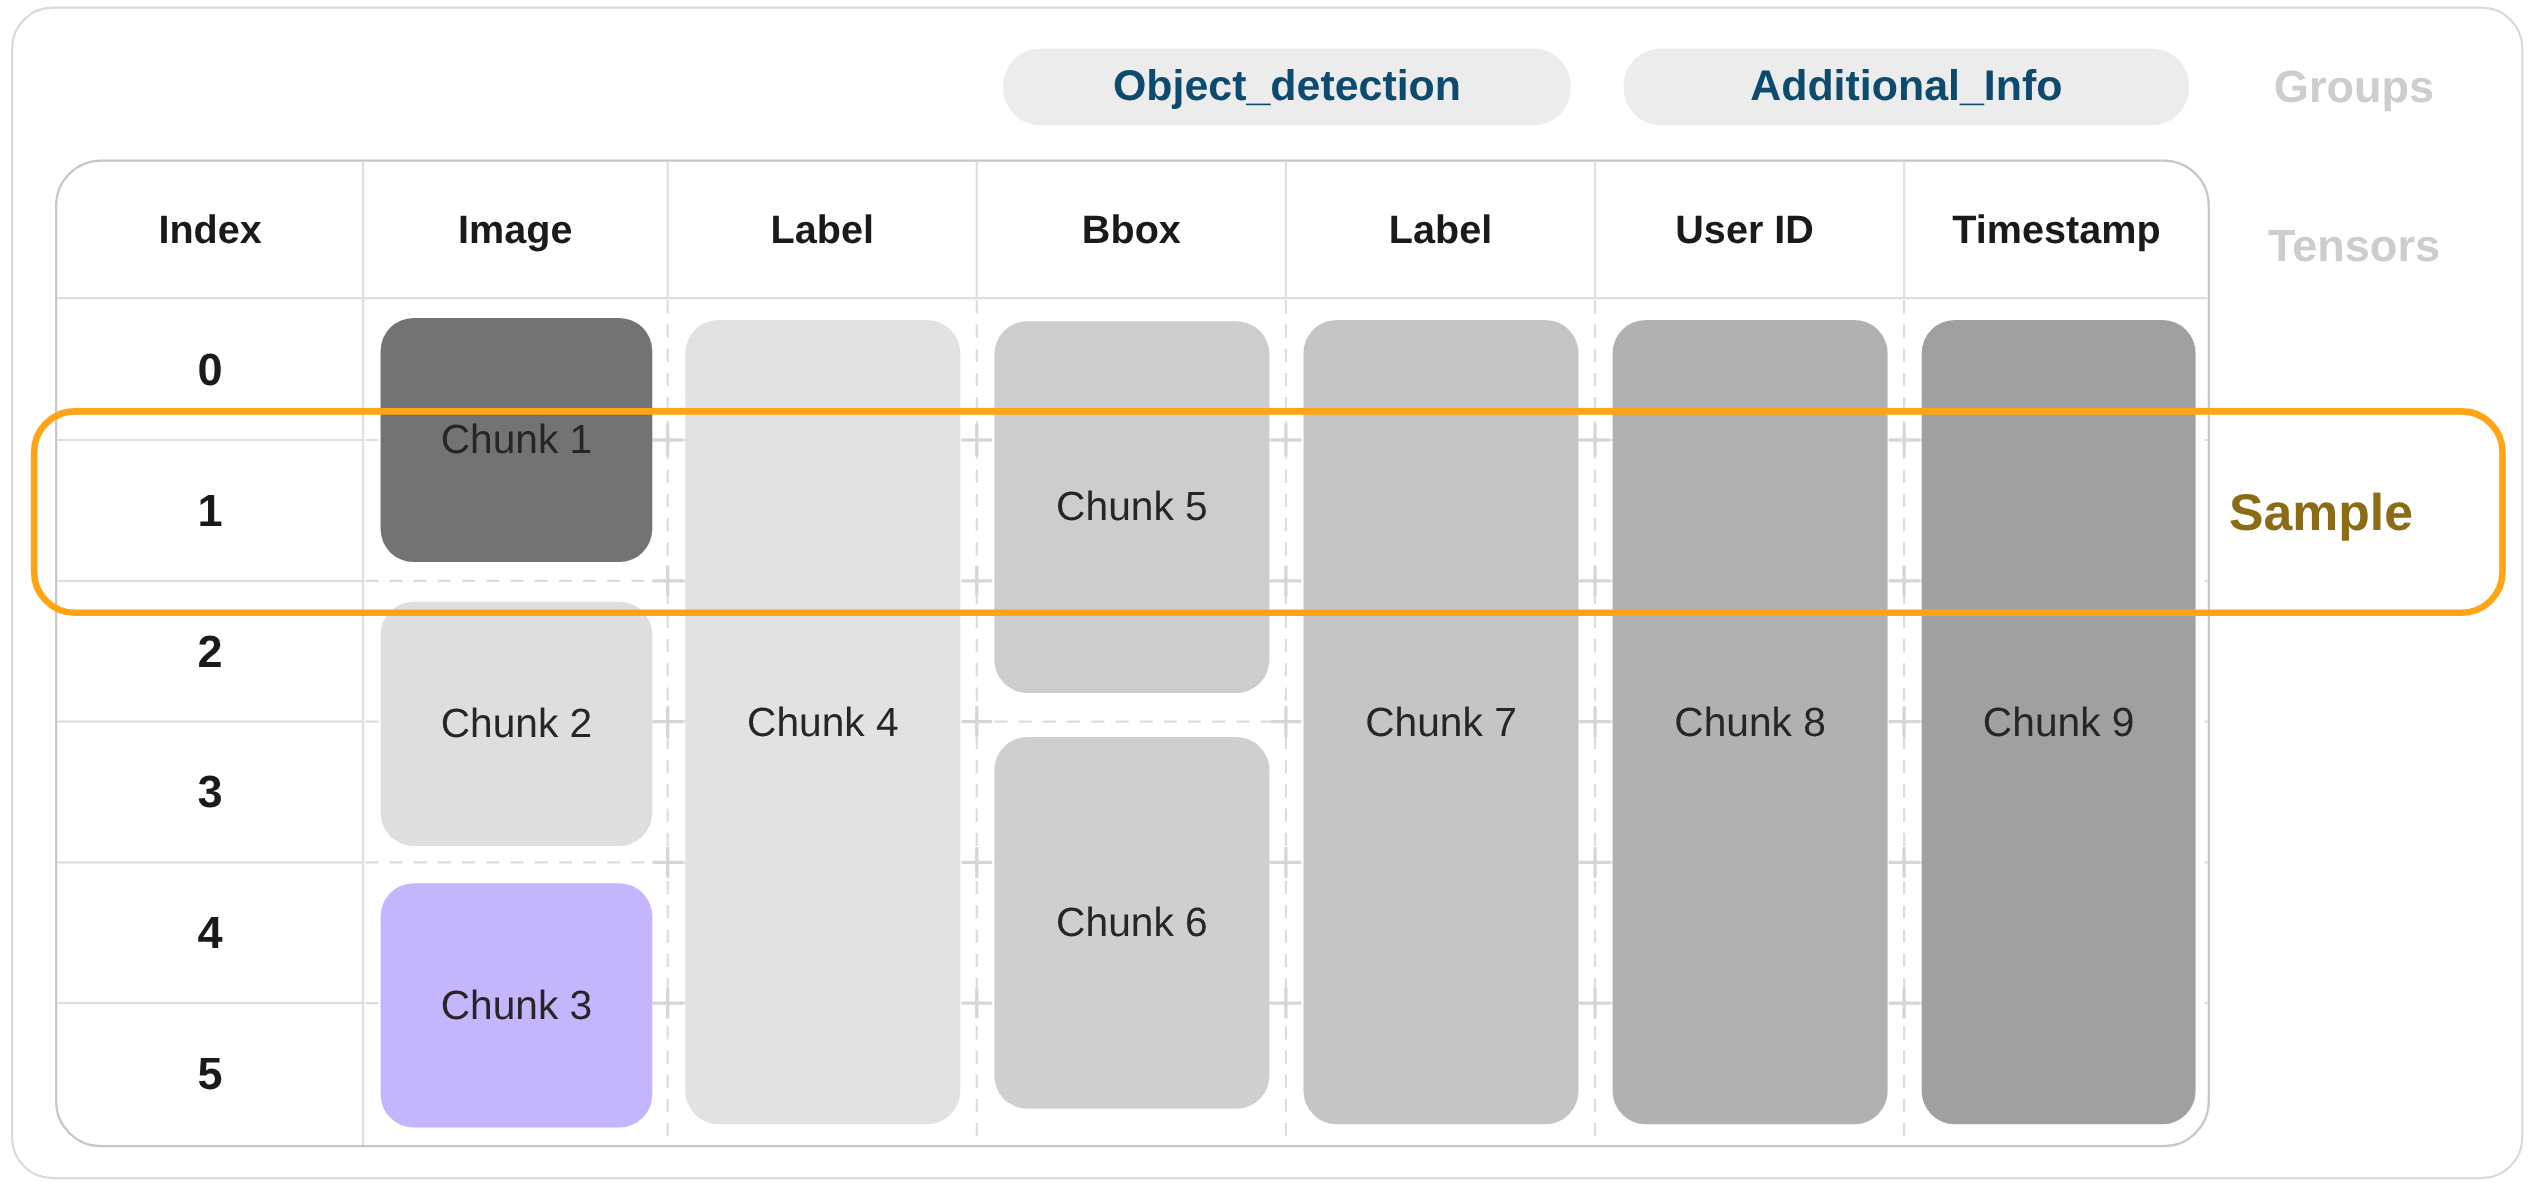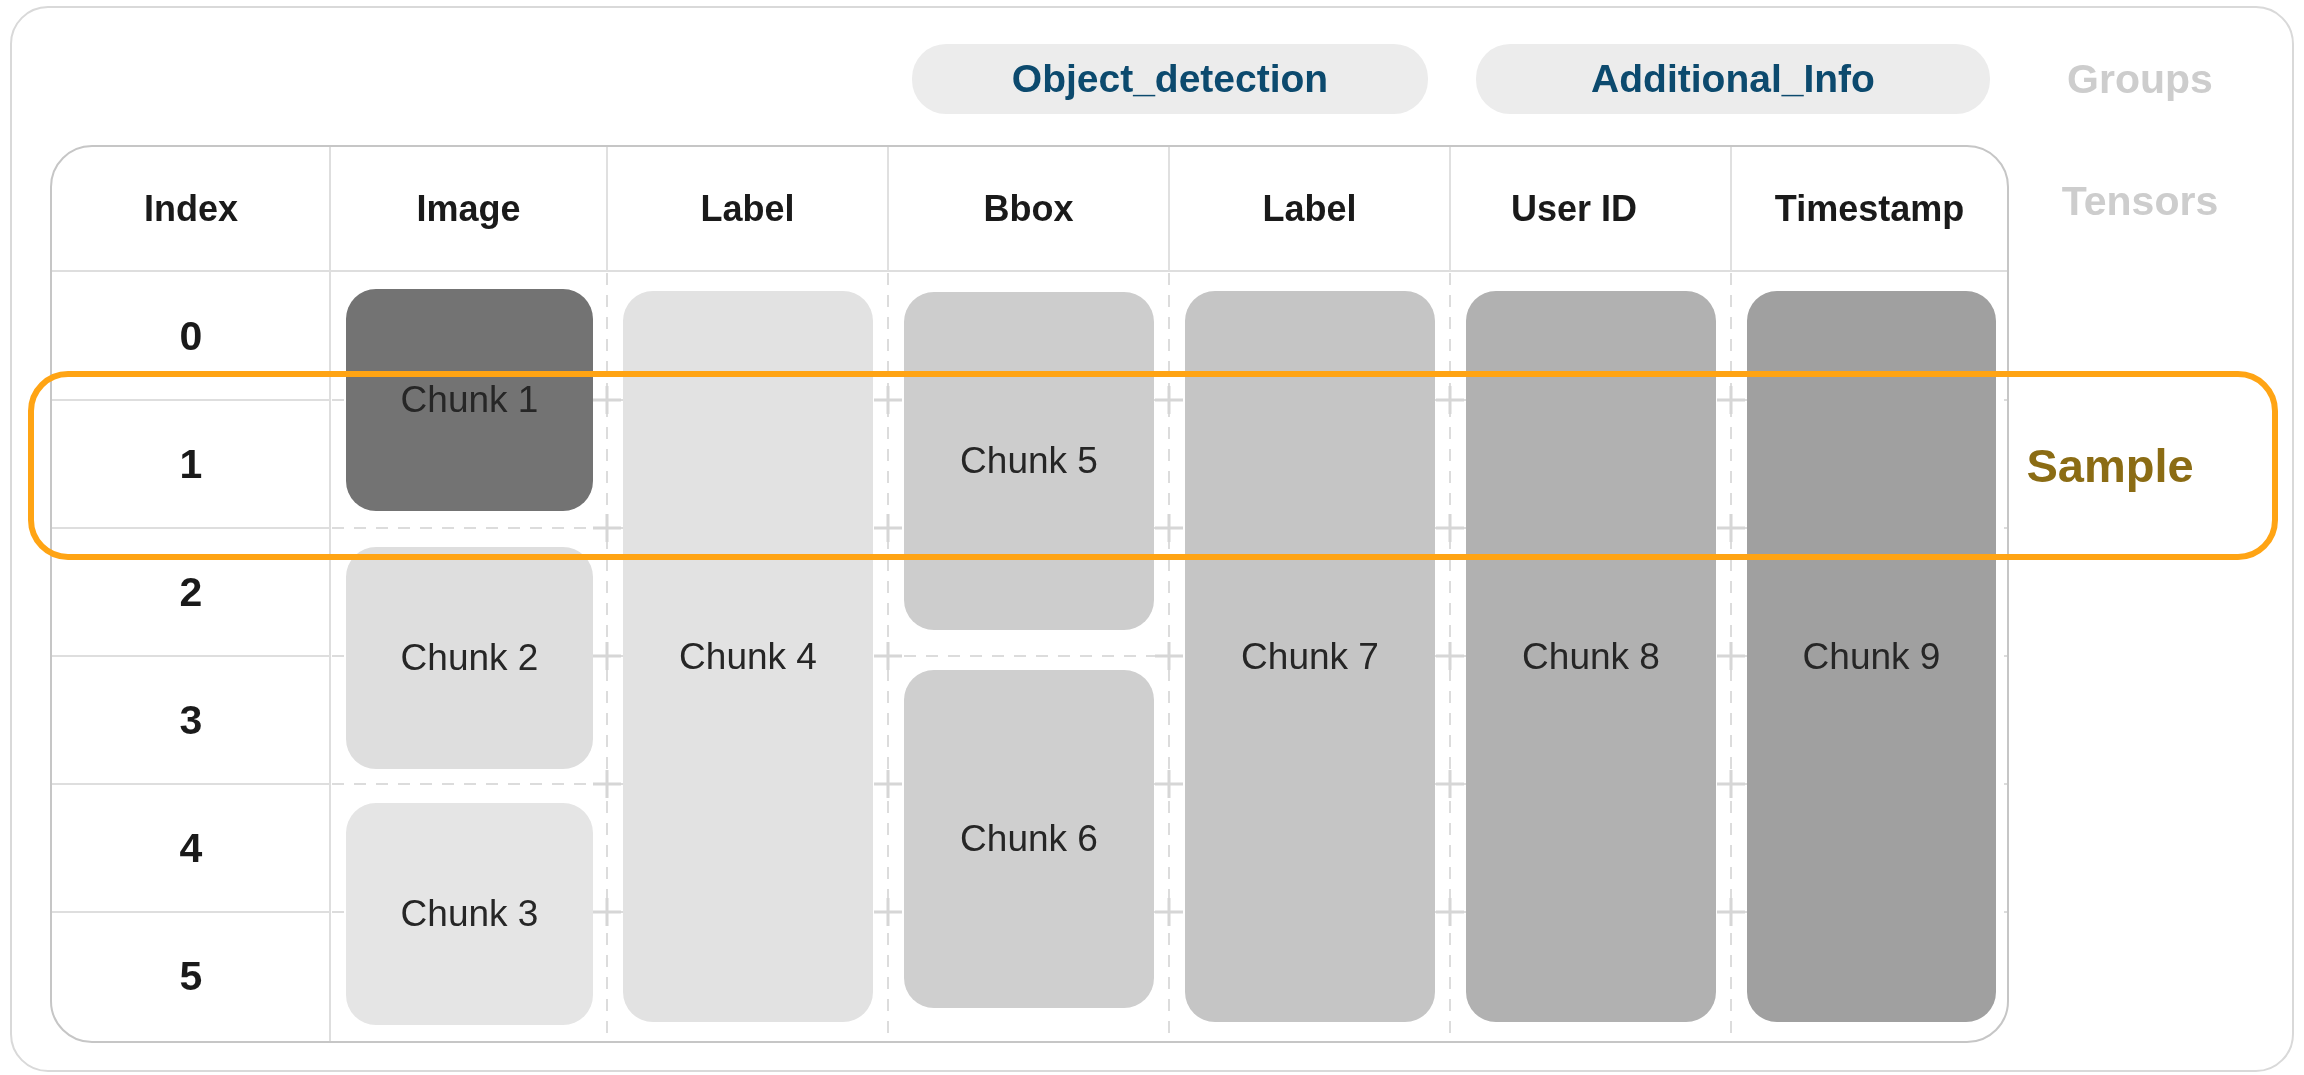--- a/index.html
+++ b/index.html
@@ -11,33 +11,33 @@
   
   .pill{position:absolute;top:44px;height:70px;background:#ececec;border-radius:34px;
         display:flex;align-items:center;justify-content:center;
         font-size:39px;font-weight:bold;color:#0c4a6e;}
   .pill-object{left:912px;width:516px;}
   .pill-additional{left:1476px;width:514px;text-align:center;}
 
   .axis-label{position:absolute;display:flex;align-items:center;justify-content:center;
         font-weight:bold;color:#cdcdcd;}
   .groups-label{left:2030px;top:44px;width:220px;height:70px;font-size:41px;}
-  .tensors-label{left:2030px;top:166px;width:220px;height:70px;font-size:41px;}
+  .tensors-label{left:2030px;top:188px;width:220px;height:70px;font-size:41px;}
 
   
   .table-frame{position:absolute;left:50px;top:145px;width:1959px;height:898px;
         border:2px solid #c6c6c6;border-radius:42px;box-sizing:border-box;background:#ffffff;}
 
   .gridsvg{position:absolute;left:0;top:0;z-index:3;}
 
   .hcell{position:absolute;top:147px;height:124px;display:flex;align-items:center;justify-content:center;
         font-size:36px;font-weight:bold;color:#1a1a1a;z-index:4;}
   .h1{left:52px;width:278px;}  .h2{left:330px;width:277px;}
   .h3{left:607px;width:281px;} .h4{left:888px;width:281px;}
-  .h5{left:1169px;width:281px;}.h6{left:1450px;width:248px;}
+  .h5{left:1169px;width:281px;}.h6{left:1450px;width:248px;padding-left:12px;}
   .h7{left:1731px;width:277px;}
 
   .icell{position:absolute;left:52px;width:278px;height:128px;display:flex;align-items:center;
         justify-content:center;font-size:41px;font-weight:bold;color:#1a1a1a;z-index:4;}
   .i0{top:272px;} .i1{top:400px;} .i2{top:528px;}
   .i3{top:656px;} .i4{top:784px;} .i5{top:912px;}
 
   
   .chunk{position:absolute;border-radius:30px;display:flex;align-items:center;justify-content:center;
         font-size:37px;font-weight:500;color:#262626;z-index:5;}
@@ -131,21 +131,21 @@
   <div class="icell i3">3</div>
   <div class="icell i4">4</div>
   <div class="icell i5">5</div>
 
   <div class="chunk c1" style="background: #737373;">
       <span>Chunk 1</span>
     </div>
   <div class="chunk c2" style="background: rgb(222, 222, 222);">
       <span>Chunk 2</span>
     </div>
-  <div class="chunk c3" style="background: #e5e5e5;">
+  <div class="chunk c3" style="background: #c4b5fd;">
       <span>Chunk 3</span>
     </div>
   <div class="chunk c4" style="background: rgb(226, 226, 226);">
       <span>Chunk 4</span>
     </div>
   <div class="chunk c5" style="background: rgb(205, 205, 205);">
       <span>Chunk 5</span>
     </div>
   <div class="chunk c6" style="background: rgb(207, 207, 207);">
       <span>Chunk 6</span>

